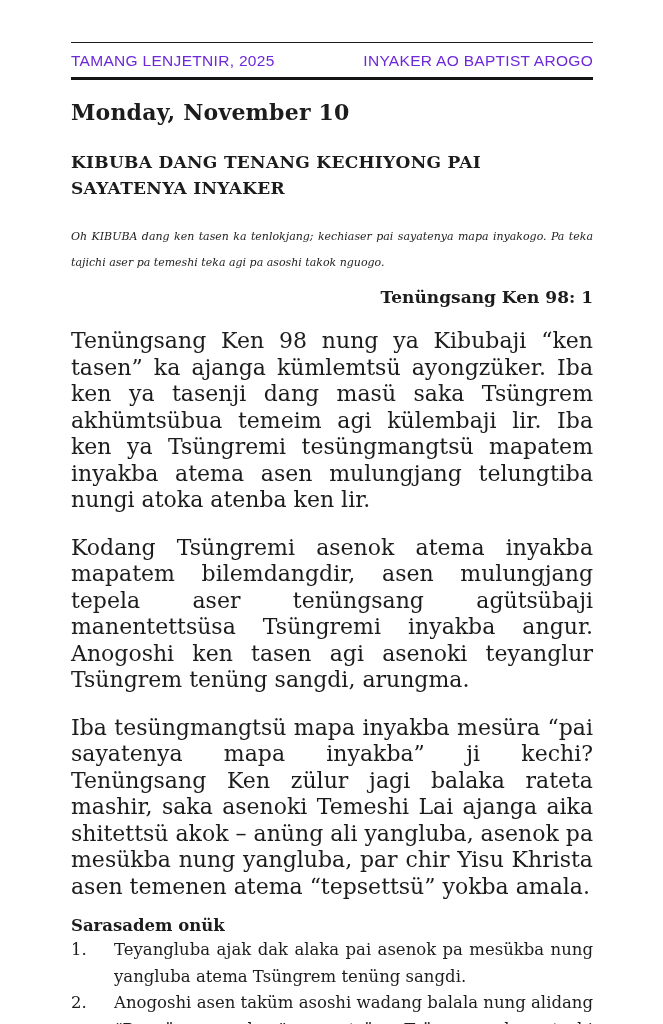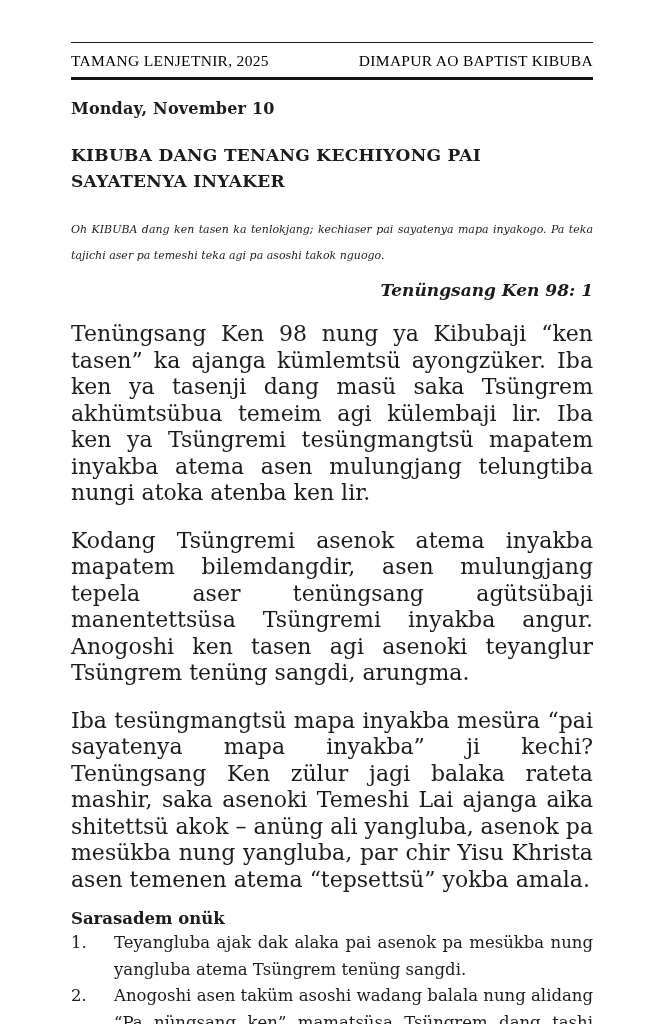--- a/index.html
+++ b/index.html
@@ -25,29 +25,29 @@
   }
   .rule-thick {
     border: none;
     border-top: 3px solid #151515;
     margin: 7px 0 0 0;
   }
   .header-row {
     display: flex;
     justify-content: space-between;
     align-items: baseline;
-    font-family: Liberation Serif, serif;
+    font-family: Liberation Sans, sans-serif;
     font-size: 15.5px;
     letter-spacing: 0.3px;
-    color: #000000;
+    color: #6d28d9;
   }
   .date-line {
     margin-top: 19px;
     font-weight: bold;
-    font-size: 16px;
+    font-size: 22px;
     letter-spacing: 0.2px;
   }
   .devotion-title {
     margin: 24px 0 0 0;
     text-align: left;
     font-size: 17px;
     font-weight: bold;
     line-height: 26px;
     letter-spacing: 0.3px;
   }
@@ -55,21 +55,20 @@
     margin-top: 23px;
     font-style: italic;
     font-size: 11px;
     line-height: 26px;
     text-align: justify;
   }
   .scripture-ref {
     margin-top: 3px;
     text-align: right;
     font-weight: bold;
-    font-style: italic;
     font-size: 17px;
   }
   .body-para {
     margin: 21px 0 0 0;
     font-size: 22px;
     line-height: 26.5px;
     text-align: justify;
   }
   .section-heading {
     margin-top: 16px;
@@ -94,21 +93,21 @@
 </style>
 </head>
 <body>
 
 <div class="page">
 
   <hr class="rule-thin">
 
   <div class="header-row">
     <span>TAMANG LENJETNIR, 2025</span>
-    <span>DIMAPUR AO BAPTIST KIBUBA</span>
+    <span>INYAKER AO BAPTIST AROGO</span>
   </div>
 
   <hr class="rule-thick">
 
   <div class="date-line">Monday, November 10</div>
 
   <h1 class="devotion-title">
     <span>KIBUBA DANG TENANG KECHIYONG PAI</span><br>
     <span>SAYATENYA INYAKER</span>
   </h1>

